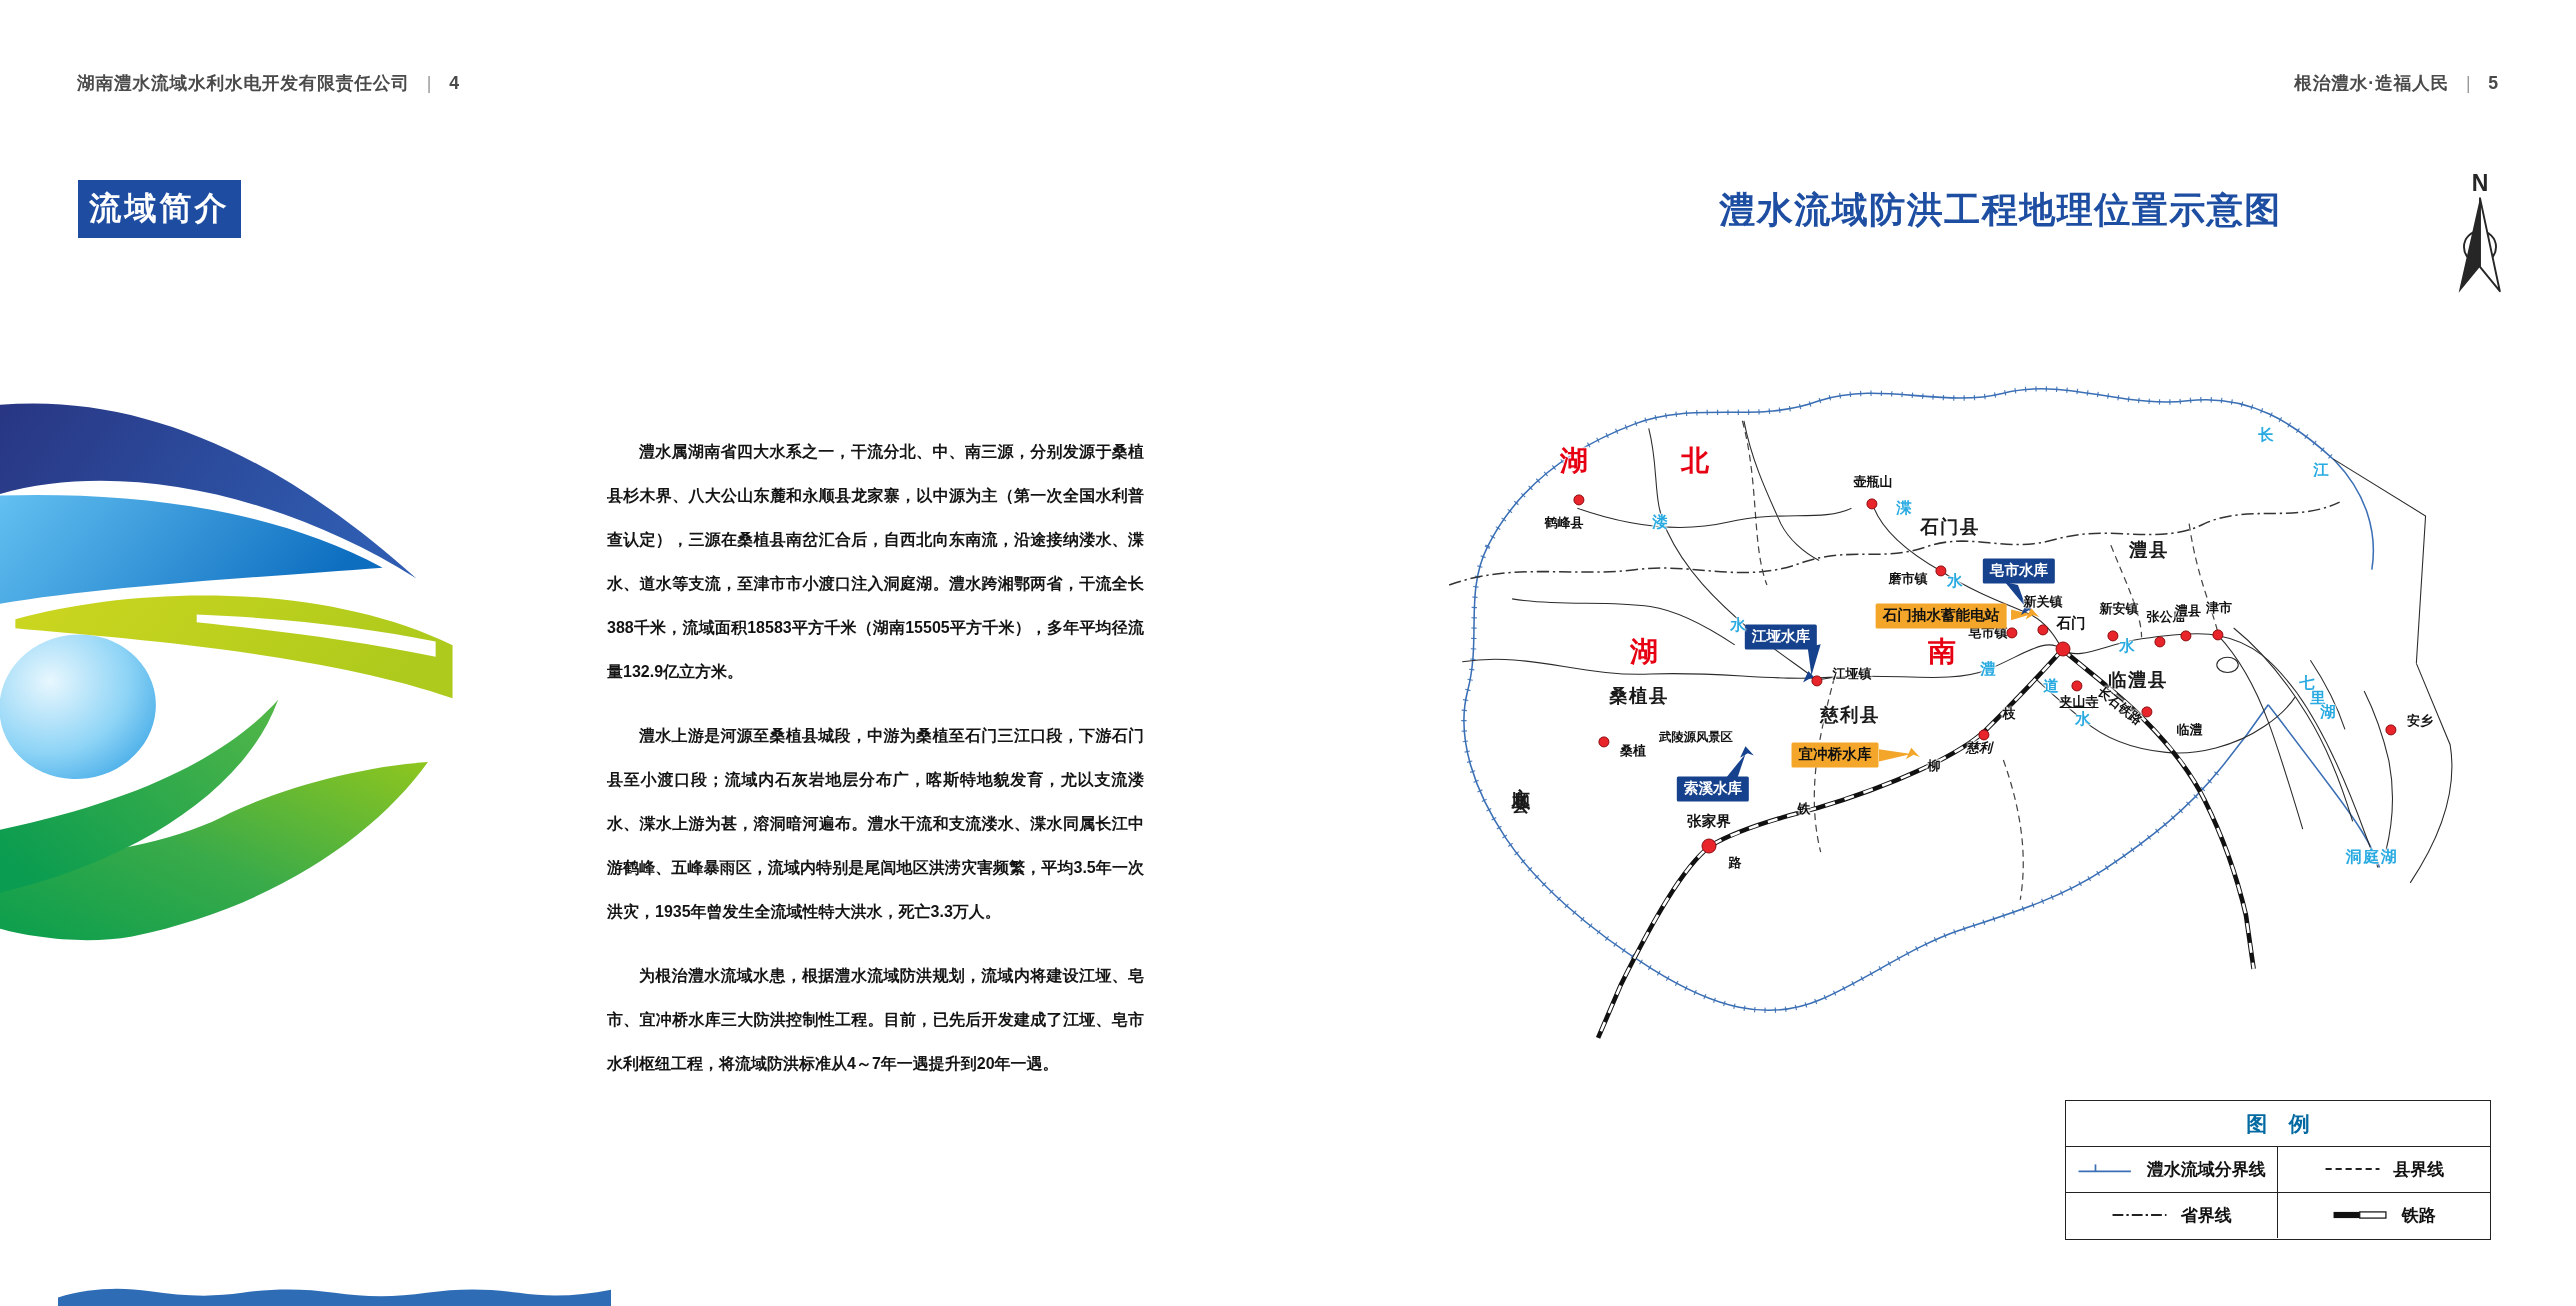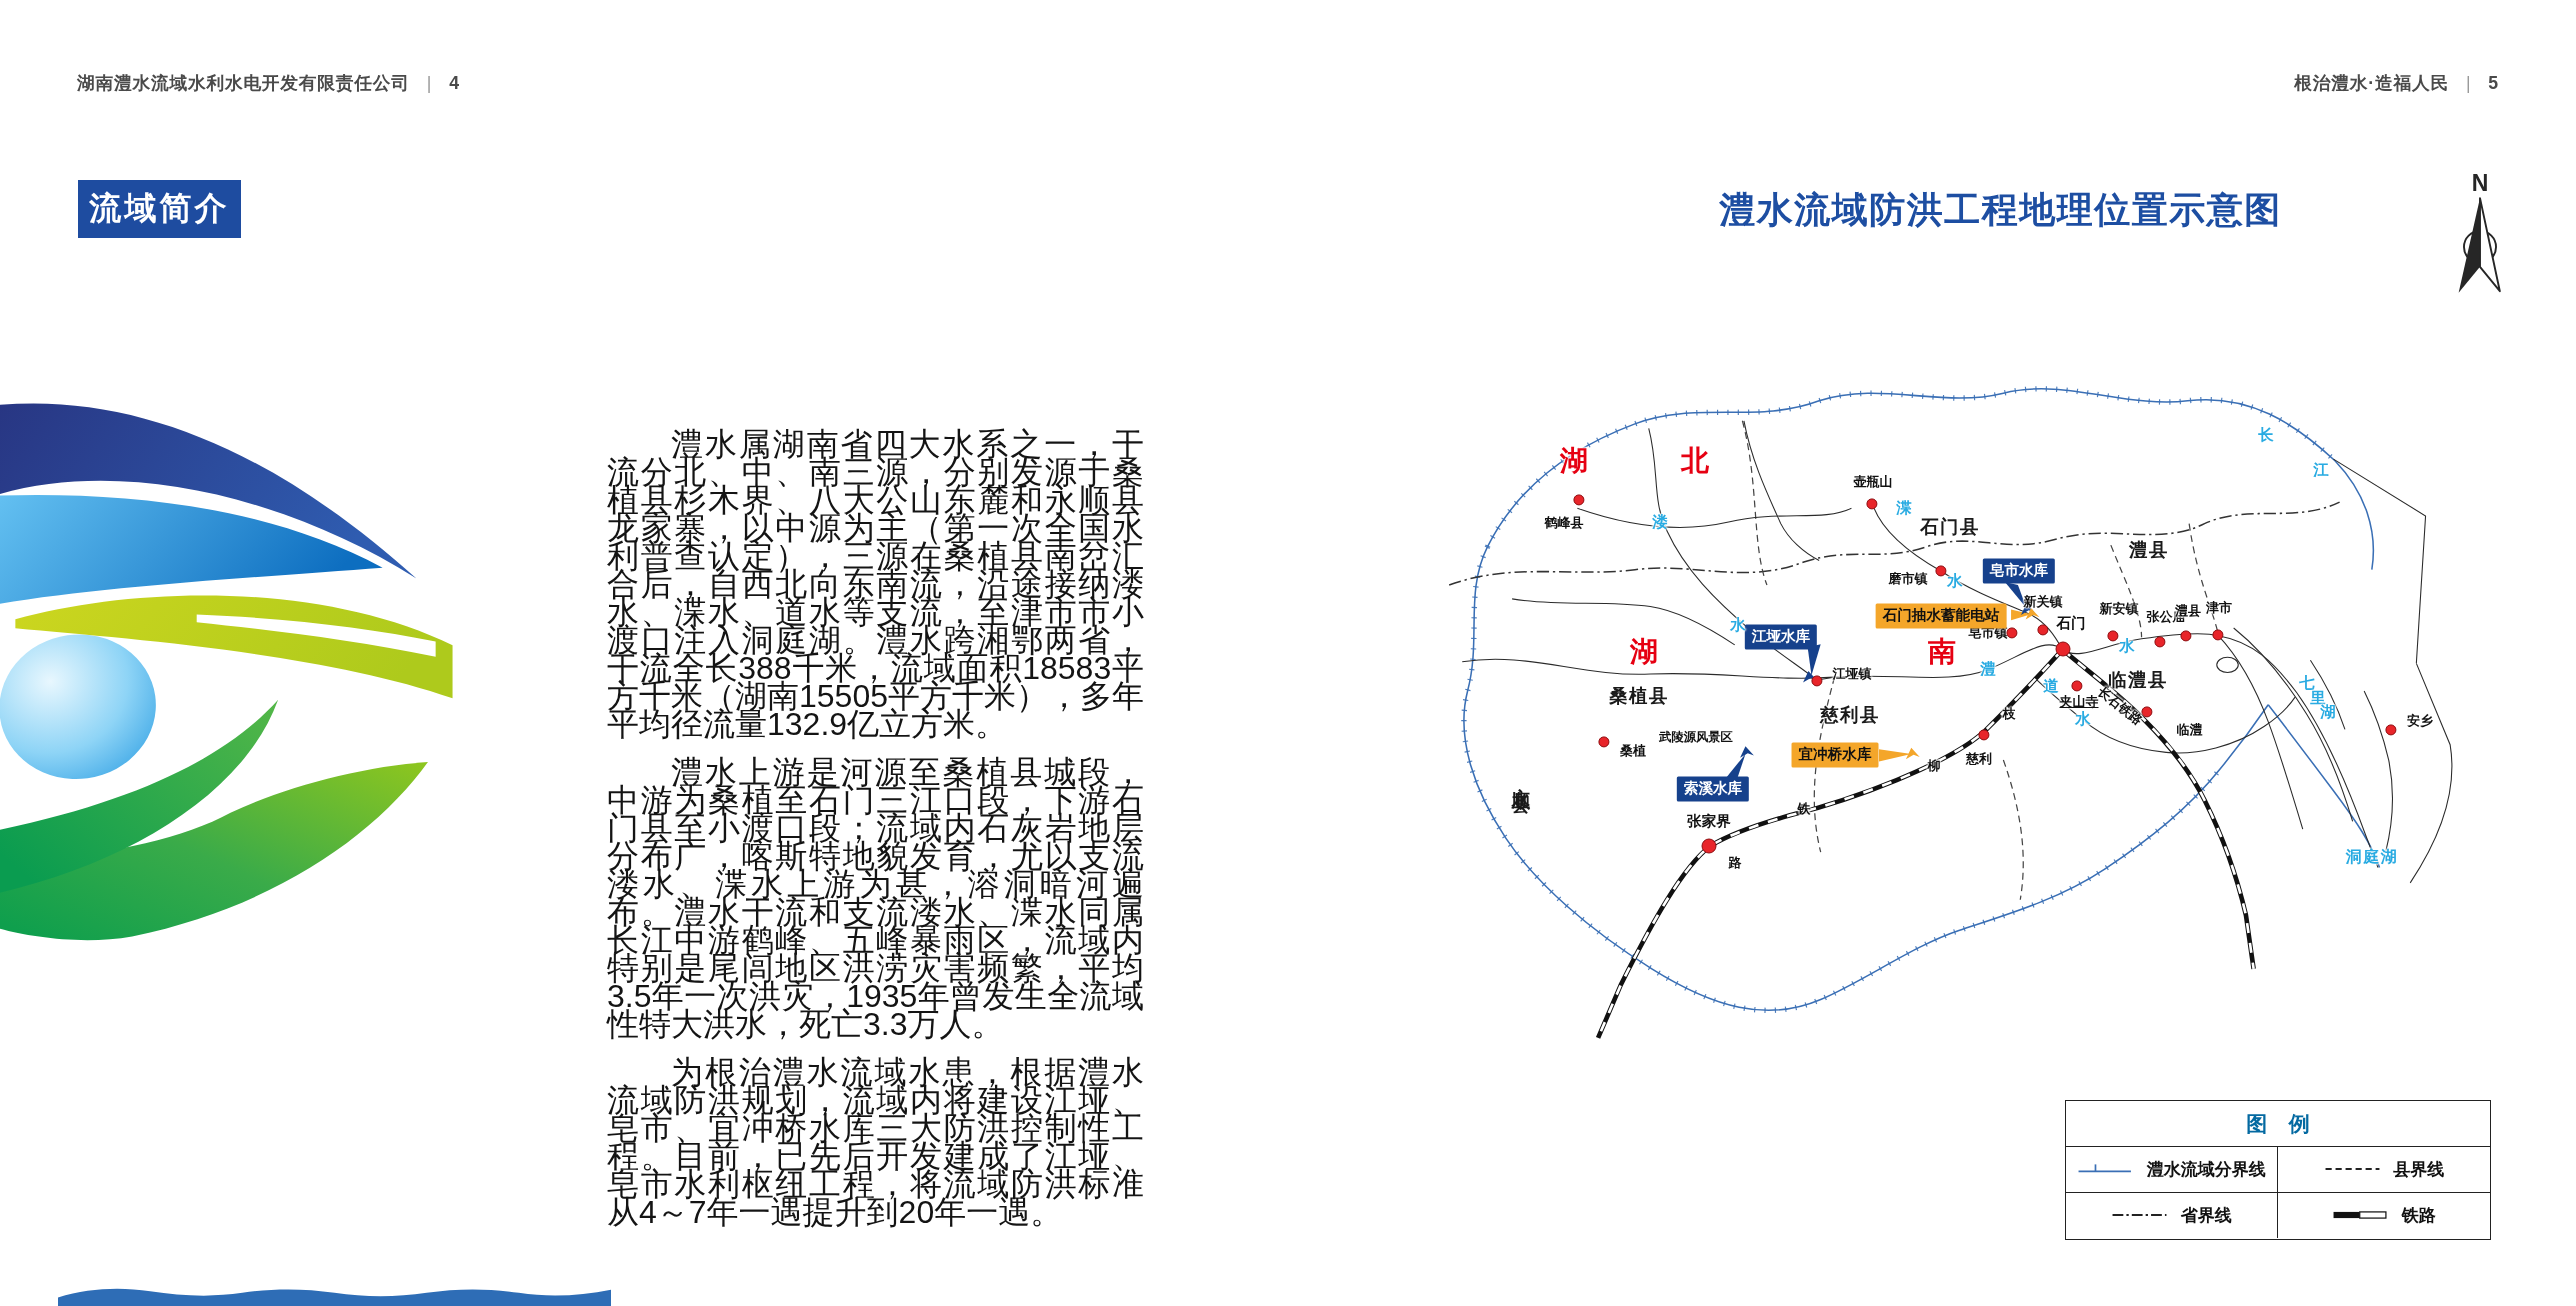--- a/index.html
+++ b/index.html
@@ -11,21 +11,21 @@
   .hdr-left{left:77px;}
   .hdr-right{right:77px;text-align:right;}
   .hdr .sep{color:#9a9a9a;font-weight:normal;padding:0 17px;}
 
   
   .section-title{position:absolute;left:78px;top:180px;width:163px;height:58px;background:#1e4ca0;
     color:#ffffff;font-size:32px;font-weight:bold;display:flex;align-items:center;justify-content:center;letter-spacing:3.1px;}
 
   
   .bodycol{position:absolute;left:607px;top:430px;width:537px;color:#141414;}
-  .bodycol p{margin:0 0 20px 0;font-size:32px;line-height:28px;font-weight:normal;text-align:justify;text-indent:2em;}
+  .bodycol p{margin:0 0 20px 0;font-size:16px;line-height:44px;font-weight:bold;text-align:justify;text-indent:2em;}
 
   
   .map-title{position:absolute;left:1697px;top:186px;width:607px;text-align:center;
     color:#1d4ea2;font-size:36px;font-weight:bold;letter-spacing:1.5px;white-space:nowrap;}
 
   
   .compass{position:absolute;left:2451px;top:170px;width:58px;height:131px;}
   .compass .n{position:absolute;left:50%;top:0;transform:translateX(-50%);font-size:23px;font-weight:bold;color:#262626;}
 
   
@@ -222,21 +222,21 @@
         <div class="mlabel town" style="left: 746px; top: 287px;">张公庙</div>
         <div class="dot" style="left: 740px; top: 312px;"></div>
         <div class="mlabel town" style="left: 768px; top: 281px;">澧县</div>
         <div class="dot" style="left: 766px; top: 306px;"></div>
         <div class="mlabel town" style="left: 799px; top: 278px;">津市</div>
         <div class="dot" style="left: 798px; top: 305px;"></div>
         <div class="mlabel town" style="left: 659px; top: 372px; text-decoration: underline;">夹山寺</div>
         <div class="dot" style="left: 657px; top: 356px;"></div>
         <div class="mlabel town" style="left: 757px; top: 400px; padding-left: 25px;">临澧</div>
         <div class="dot" style="left: 727px; top: 382px;"></div>
-        <div class="mlabel town" style="left: 559px; top: 429px;">慈利</div>
+        <div class="mlabel town" style="left: 559px; top: 418px; font-style: italic;">慈利</div>
         <div class="dot" style="left: 564px; top: 405px;"></div>
         <div class="mlabel town" style="left: 213px; top: 421px;">桑植</div>
         <div class="dot" style="left: 184px; top: 412px;"></div>
         <div class="mlabel town big" style="left: 289px; top: 491px;">张家界</div>
         <div class="dot big" style="left: 289px; top: 516px;"></div>
         <div class="mlabel town" style="left: 432px; top: 344px;">江垭镇</div>
         <div class="dot" style="left: 397px; top: 351px;"></div>
         <div class="mlabel town" style="left: 1000px; top: 391px;">安乡</div>
         <div class="dot" style="left: 971px; top: 400px;"></div>
         <div class="mlabel resbox" style="left: 361px; top: 307px;">江垭水库</div>

